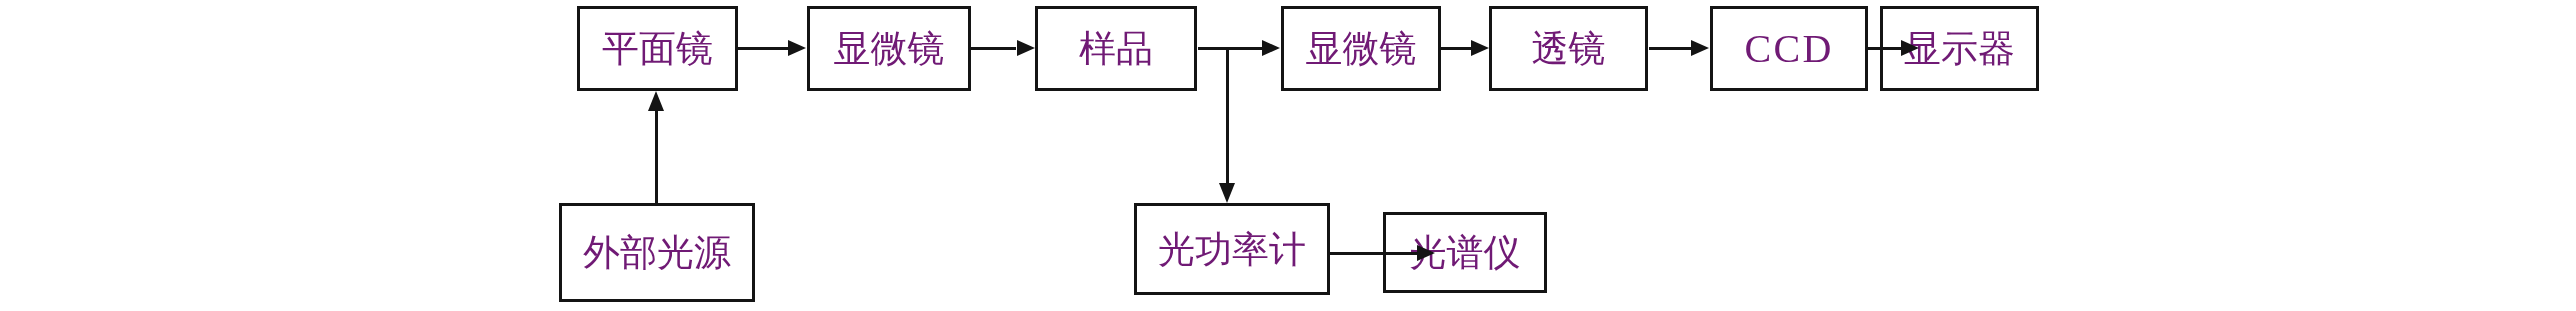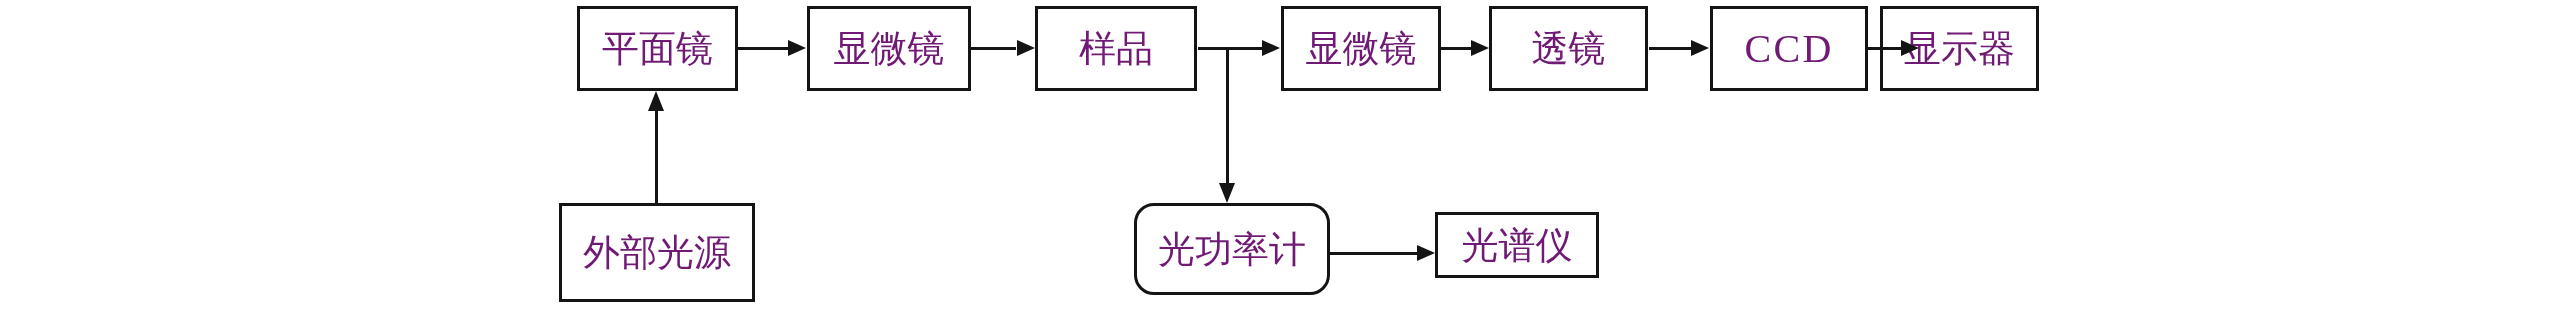--- a/index.html
+++ b/index.html
@@ -34,22 +34,22 @@
   
   .n-plane-mirror          { left: 545px;  top: 6.2px;   width: 161px; height: 85px; }
   .n-microscope-1          { left: 775px; top: 6.2px;   width: 164px; height: 85px; }
   .n-sample                { left: 1003px; top: 6.2px;   width: 162px; height: 85px; text-align: right; }
   .n-microscope-2          { left: 1249px; top: 6.2px;   width: 160px; height: 85px; }
   .n-lens                  { left: 1457px; top: 6.2px;   width: 159px; height: 85px; }
   .n-ccd                   { left: 1678px; top: 6.2px;   width: 158px; height: 85px; letter-spacing: 2.3px; font-size: 40px; }
   .n-display               { left: 1848px; top: 6.2px;   width: 159px; height: 85px; }
   
   .n-external-light-source { left: 527px;  top: 203px; width: 196px; height: 99px; }
-  .n-optical-power-meter   { left: 1102px; top: 203px; width: 196px; height: 92px; border-radius: 20px; }
-  .n-spectrometer          { left: 1403px; top: 212px; width: 164px; height: 66px; }
+  .n-optical-power-meter   { left: 1102px; top: 203px; width: 196px; height: 92px; }
+  .n-spectrometer          { left: 1351px; top: 212px; width: 164px; height: 81px; }
 
   
   .hline, .vline { position: absolute; background: #141414; }
   .hline { height: 3.1px; }
   .vline { width: 3.1px; }
 
   .e-pm-m1   { left: 706px;  top: 47px;  width: 50px; }
   .e-m1-sa   { left: 939px; top: 47px;  width: 45px; }
   .e-sa-m2   { left: 1166px; top: 47px;  width: 65px; }
   .e-m2-le   { left: 1409px; top: 47px;  width: 30px; }

